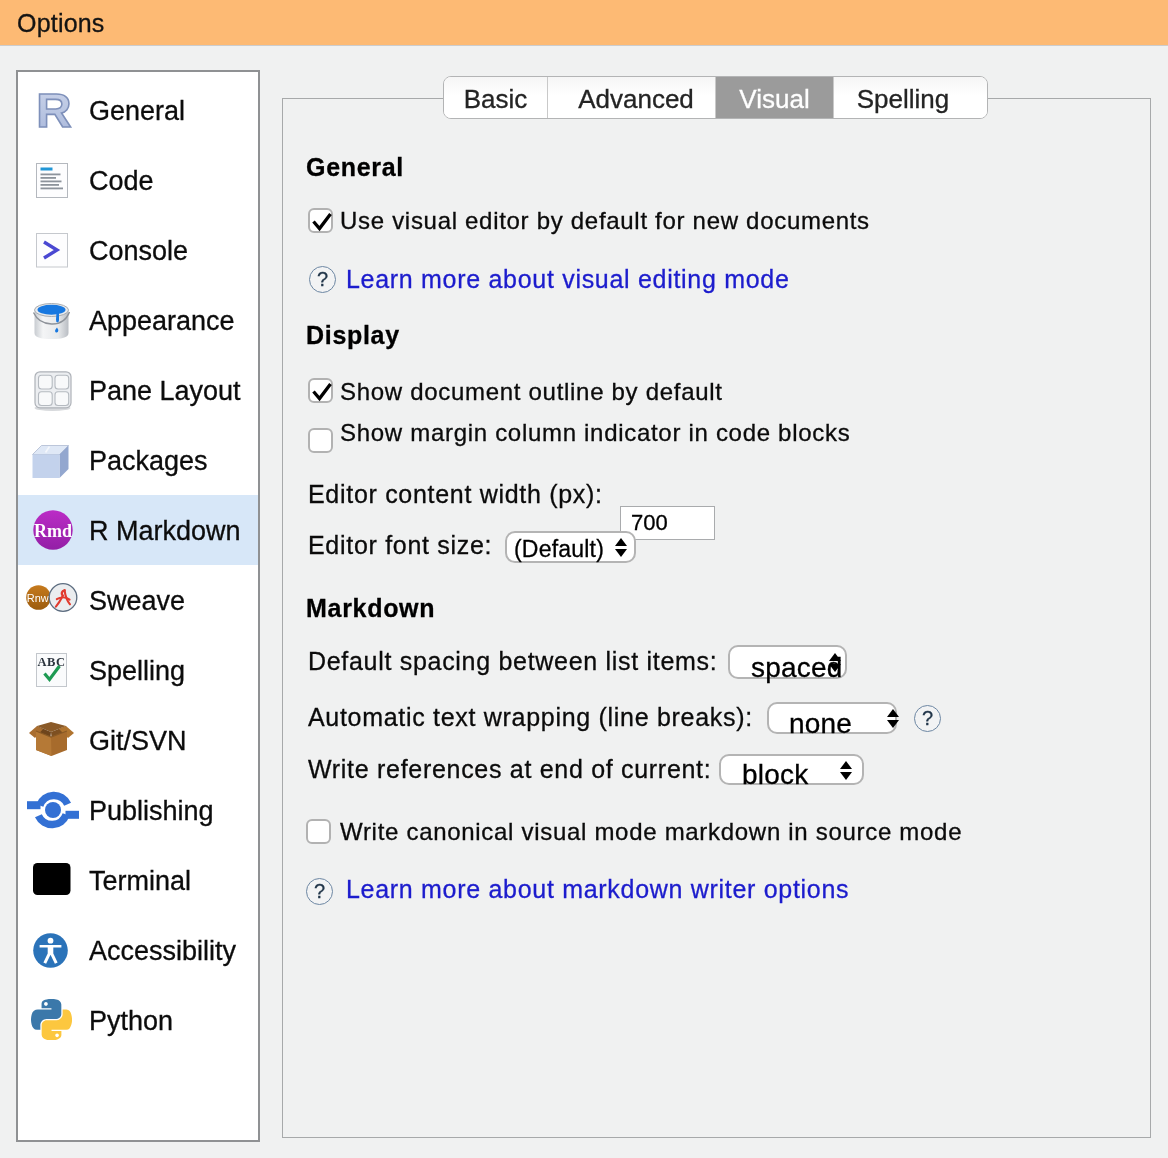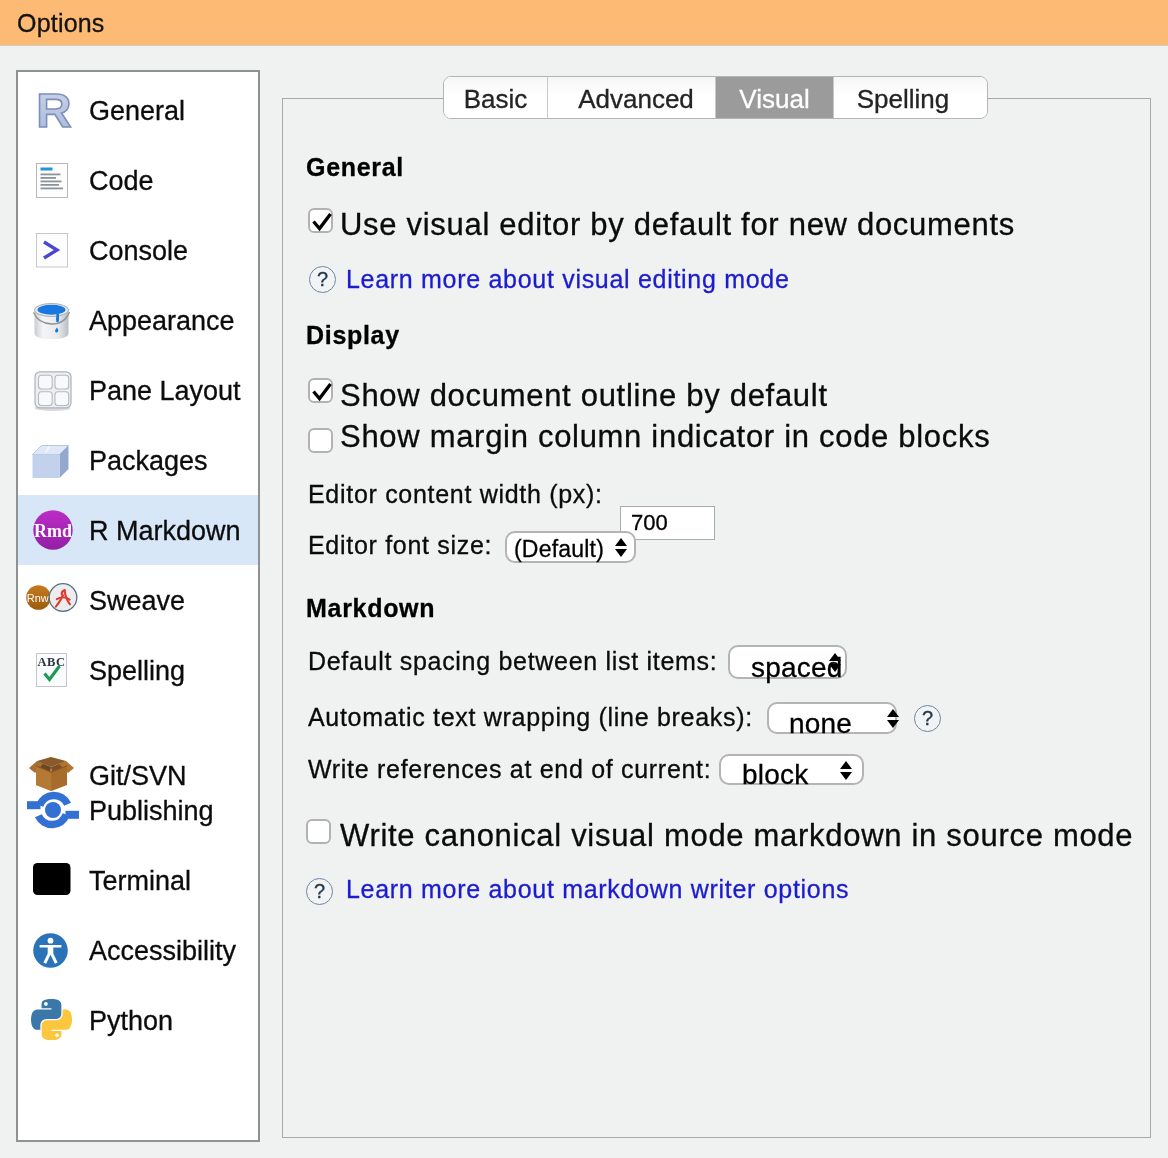--- a/index.html
+++ b/index.html
@@ -15,21 +15,21 @@
   
   .panel{position:absolute;left:282px;top:98px;width:869px;height:1040px;border:1px solid #a7a9aa;box-sizing:border-box;background:#f0f1f1;}
   
   .tabs{position:absolute;left:443px;top:76px;width:545px;height:43px;background:#fff;border:1px solid #b3b4b5;border-radius:8px;box-sizing:border-box;overflow:hidden;display:flex;}
   .tab{height:100%;display:flex;align-items:center;justify-content:center;padding-top:3px;box-sizing:border-box;font-size:26px;color:#242424;letter-spacing:0px;border-right:1px solid #c9c9c9;box-sizing:border-box;background:linear-gradient(#f6f6f6,#ffffff 45%);}
   .tab:last-child{border-right:none;}
   .tab.active{background:#9b9b9b;color:#fff;}
   
   .h{position:absolute;left:306px;font-size:25px;font-weight:bold;color:#000;letter-spacing:0.7px;line-height:1;}
   .cb{position:absolute;width:25px;height:25px;background:#fff;border:2px solid #b2b2b2;border-radius:6px;box-sizing:border-box;}
-  .cblabel{position:absolute;left:340px;font-size:31px;color:#0b0b0b;letter-spacing:0.7px;white-space:nowrap;line-height:1;}
+  .cblabel{position:absolute;left:340px;font-size:24px;color:#0b0b0b;letter-spacing:0.7px;white-space:nowrap;line-height:1;}
   .flabel{position:absolute;left:308px;font-size:25px;color:#0b0b0b;letter-spacing:0.7px;white-space:nowrap;line-height:1;}
   .qc{position:absolute;width:27px;height:27px;border:1.5px solid #6d87a3;border-radius:50%;box-sizing:border-box;color:#22364a;font-size:20px;text-align:center;line-height:25px;background:#f2f3f4;}
   .link{position:absolute;left:346px;font-size:25px;color:#1c1ccd;letter-spacing:0.7px;white-space:nowrap;line-height:1;}
   .dd{position:absolute;background:#fff;border:2px solid #b4b4b4;border-radius:10px;box-sizing:border-box;}
   .dd .txt{position:absolute;font-size:28px;color:#000;letter-spacing:0.2px;white-space:nowrap;line-height:1;}
   .arrows{position:absolute;width:12px;}
   .arrows .up{width:0;height:0;border-left:6px solid transparent;border-right:6px solid transparent;border-bottom:8px solid #000;margin-bottom:3px;}
   .arrows .dn{width:0;height:0;border-left:6px solid transparent;border-right:6px solid transparent;border-top:8px solid #000;}
   .inp{position:absolute;background:#fff;border:1px solid #a9abad;box-sizing:border-box;font-size:22px;color:#000;margin-top:30px;}
   .chk{position:absolute;}
@@ -163,21 +163,21 @@
 <div class="srow" style="top:563px;">
       <div class="ic">
         <svg width="31" height="34" viewBox="0 0 31 34" style="position:absolute;left:18.3px;top:17.5px;">
 <rect x="0.5" y="0.5" width="30" height="33" fill="#fafbfc" stroke="#c3c7cc"></rect>
 <text x="15.5" y="13" font-family="Liberation Serif" font-weight="bold" font-size="12.5" fill="#2b333d" text-anchor="middle" letter-spacing="0.5">ABC</text>
 <path d="M8.5 20.5 L13.5 26.5 L23.5 13" fill="none" stroke="#1d9a52" stroke-width="3.2"></path>
 </svg>
       </div>
       <div class="lbl">Spelling</div>
     </div>
-<div class="srow" style="top:668px;">
+<div class="srow" style="top:633px;">
       <div class="ic">
         <svg width="47" height="38" viewBox="0 0 47 38" style="position:absolute;left:10px;top:14.7px;">
 <polygon points="9,6 23,2 38,6 23,12" fill="#8a5a28"></polygon>
 <polygon points="9,6 23,12 22,22 8,18" fill="#6f451c"></polygon>
 <polygon points="38,6 23,12 24,22 39,18" fill="#7d4f21"></polygon>
 <polygon points="9,6 1,13 7,18 15,9" fill="#a96e31"></polygon>
 <polygon points="38,6 46,13 40,18 31,9" fill="#b0742f"></polygon>
 <polygon points="8,11 23,17 39,11 39,30 23.5,36 8,30" fill="#a76b2c"></polygon>
 <polygon points="8,11 23,17 23.5,36 8,30" fill="#b57936"></polygon>
 <path d="M8 11 L23 17 L39 11" fill="none" stroke="#8a5a25" stroke-width="1.2"></path>

